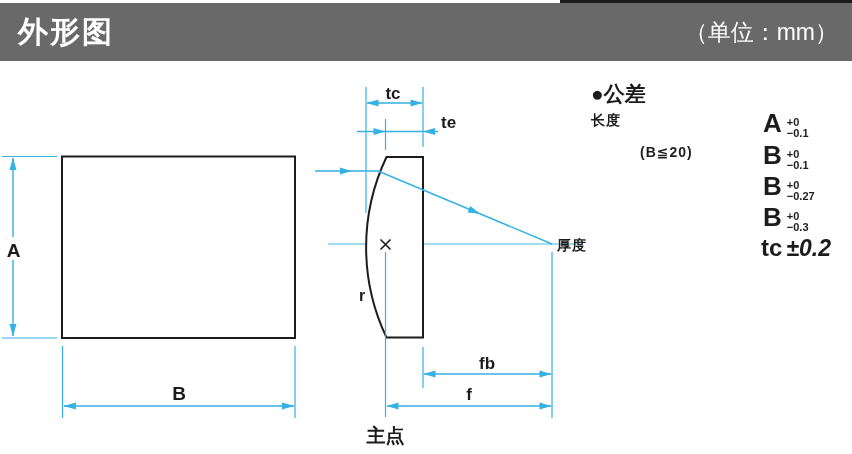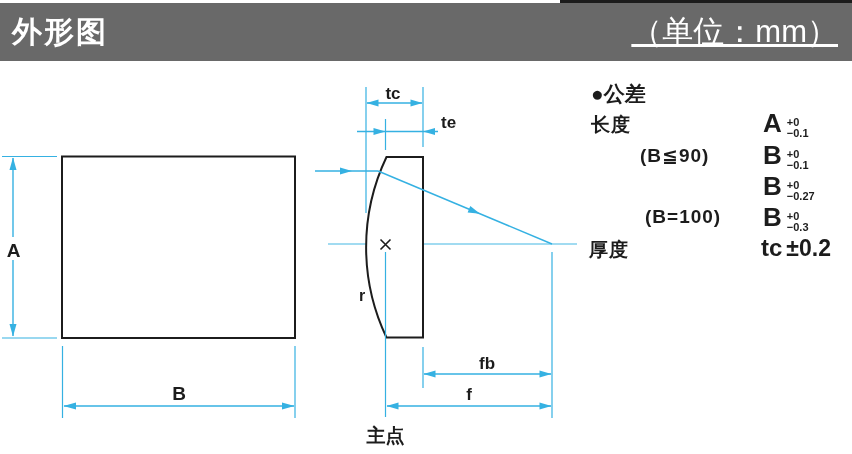--- a/index.html
+++ b/index.html
@@ -12,45 +12,45 @@
   .canvas{
     position:relative;width:852px;height:454px;background:#fff;overflow:hidden;
     font-family:"Liberation Sans","DejaVu Sans",sans-serif;color:var(--ink);
   }
   
   .top-rule{position:absolute;left:560px;top:0;width:292px;height:3px;background:var(--ink);}
   
   .header{
     position:absolute;left:0;top:3px;width:852px;height:58px;background:var(--header_bg);
     display:flex;align-items:center;justify-content:space-between;box-sizing:border-box;
-    padding:0 14px 0 12px;color:#fff;
+    padding:0 14px 0 18px;color:#fff;
   }
   .header .title{font-size:30px;font-weight:700;letter-spacing:2px;}
-  .header .unit{font-size:31px;font-weight:500;text-decoration:underline;}
+  .header .unit{font-size:23px;font-weight:500;}
   
   svg.diagram{position:absolute;left:0;top:0;width:852px;height:454px;}
   svg .ink{stroke:var(--ink);stroke-width:2;fill:#fff;}
   svg .cross{stroke:var(--ink);stroke-width:1.6;fill:none;}
   svg .dim{stroke:var(--line);stroke-width:1.4;fill:none;}
   svg .ext{stroke:var(--line);stroke-width:1.2;fill:none;}
   svg .axis{stroke:var(--axis);stroke-width:1.4;fill:none;}
   svg .ah{fill:var(--line);stroke:none;}
   svg text{font-family:"Liberation Sans","DejaVu Sans",sans-serif;font-weight:700;fill:var(--ink);}
   svg text.lab19{font-size:19px;}
   svg text.lab17{font-size:17px;}
   svg text.lab16{font-size:16px;}
   
   .tol{position:absolute;left:0;top:0;width:852px;height:454px;pointer-events:none;padding-left:38px;}
   .tol > span, .tol > div{position:absolute;white-space:nowrap;}
   .tol-heading{font-size:21px;font-weight:700;}
-  .tlabel{font-size:19px;font-weight:700;letter-spacing:1px;}
+  .tlabel{font-size:14px;font-weight:700;letter-spacing:1px;}
   .tval{font-weight:700;}
   .tval .sym{font-size:26px;font-weight:700;}
   .tval .stack{display:inline-flex;flex-direction:column;font-size:11px;line-height:11px;margin-left:5px;vertical-align:6px;font-weight:700;}
-  .tval .pm{font-size:23px;font-weight:700;margin-left:4px;}
+  .tval .pm{font-size:23px;font-weight:700;margin-left:4px;font-style:italic;}
 </style>
 </head>
 <body>
 
 <div class="canvas">
 
   <div class="top-rule"></div>
 
   <div class="header">
     <span class="title">外形图</span>
@@ -140,34 +140,33 @@
 
   <div class="tol">
     <span class="tol-heading" style="left:591px;top:80px">●公差</span>
 
     <span class="tlabel" style="left:591px;top:112px">长度</span>
     <span class="tval" style="left:763px;top:108px"><span class="sym">A</span><span class="stack">
           <span>+0</span>
           <span>−0.1</span>
         </span></span>
 
-    <span class="tlabel" style="left:640px;top:144px">(B≦90)</span>
+    <span class="tlabel" style="left:640px;top:144px">(B≦20)</span>
     <span class="tval" style="left:763px;top:140px"><span class="sym">B</span><span class="stack">
           <span>+0</span>
           <span>−0.1</span>
         </span></span>
 
     <span class="tval" style="left:763px;top:171px"><span class="sym">B</span><span class="stack">
           <span>+0</span>
           <span>−0.27</span>
         </span></span>
 
-    <span class="tlabel" style="left:645px;top:206px">(B=100)</span>
     <span class="tval" style="left:763px;top:202px"><span class="sym">B</span><span class="stack">
           <span>+0</span>
           <span>−0.3</span>
         </span></span>
 
-    <span class="tlabel" style="left:589px;top:237px">厚度</span>
+    <span class="tlabel" style="left:557px;top:237px">厚度</span>
     <span class="tval" style="left:761px;top:234px"><span class="sym" style="font-size:24px">tc</span><span class="pm">±0.2</span></span>
   </div>
 
 </div>
 
 </body></html>

